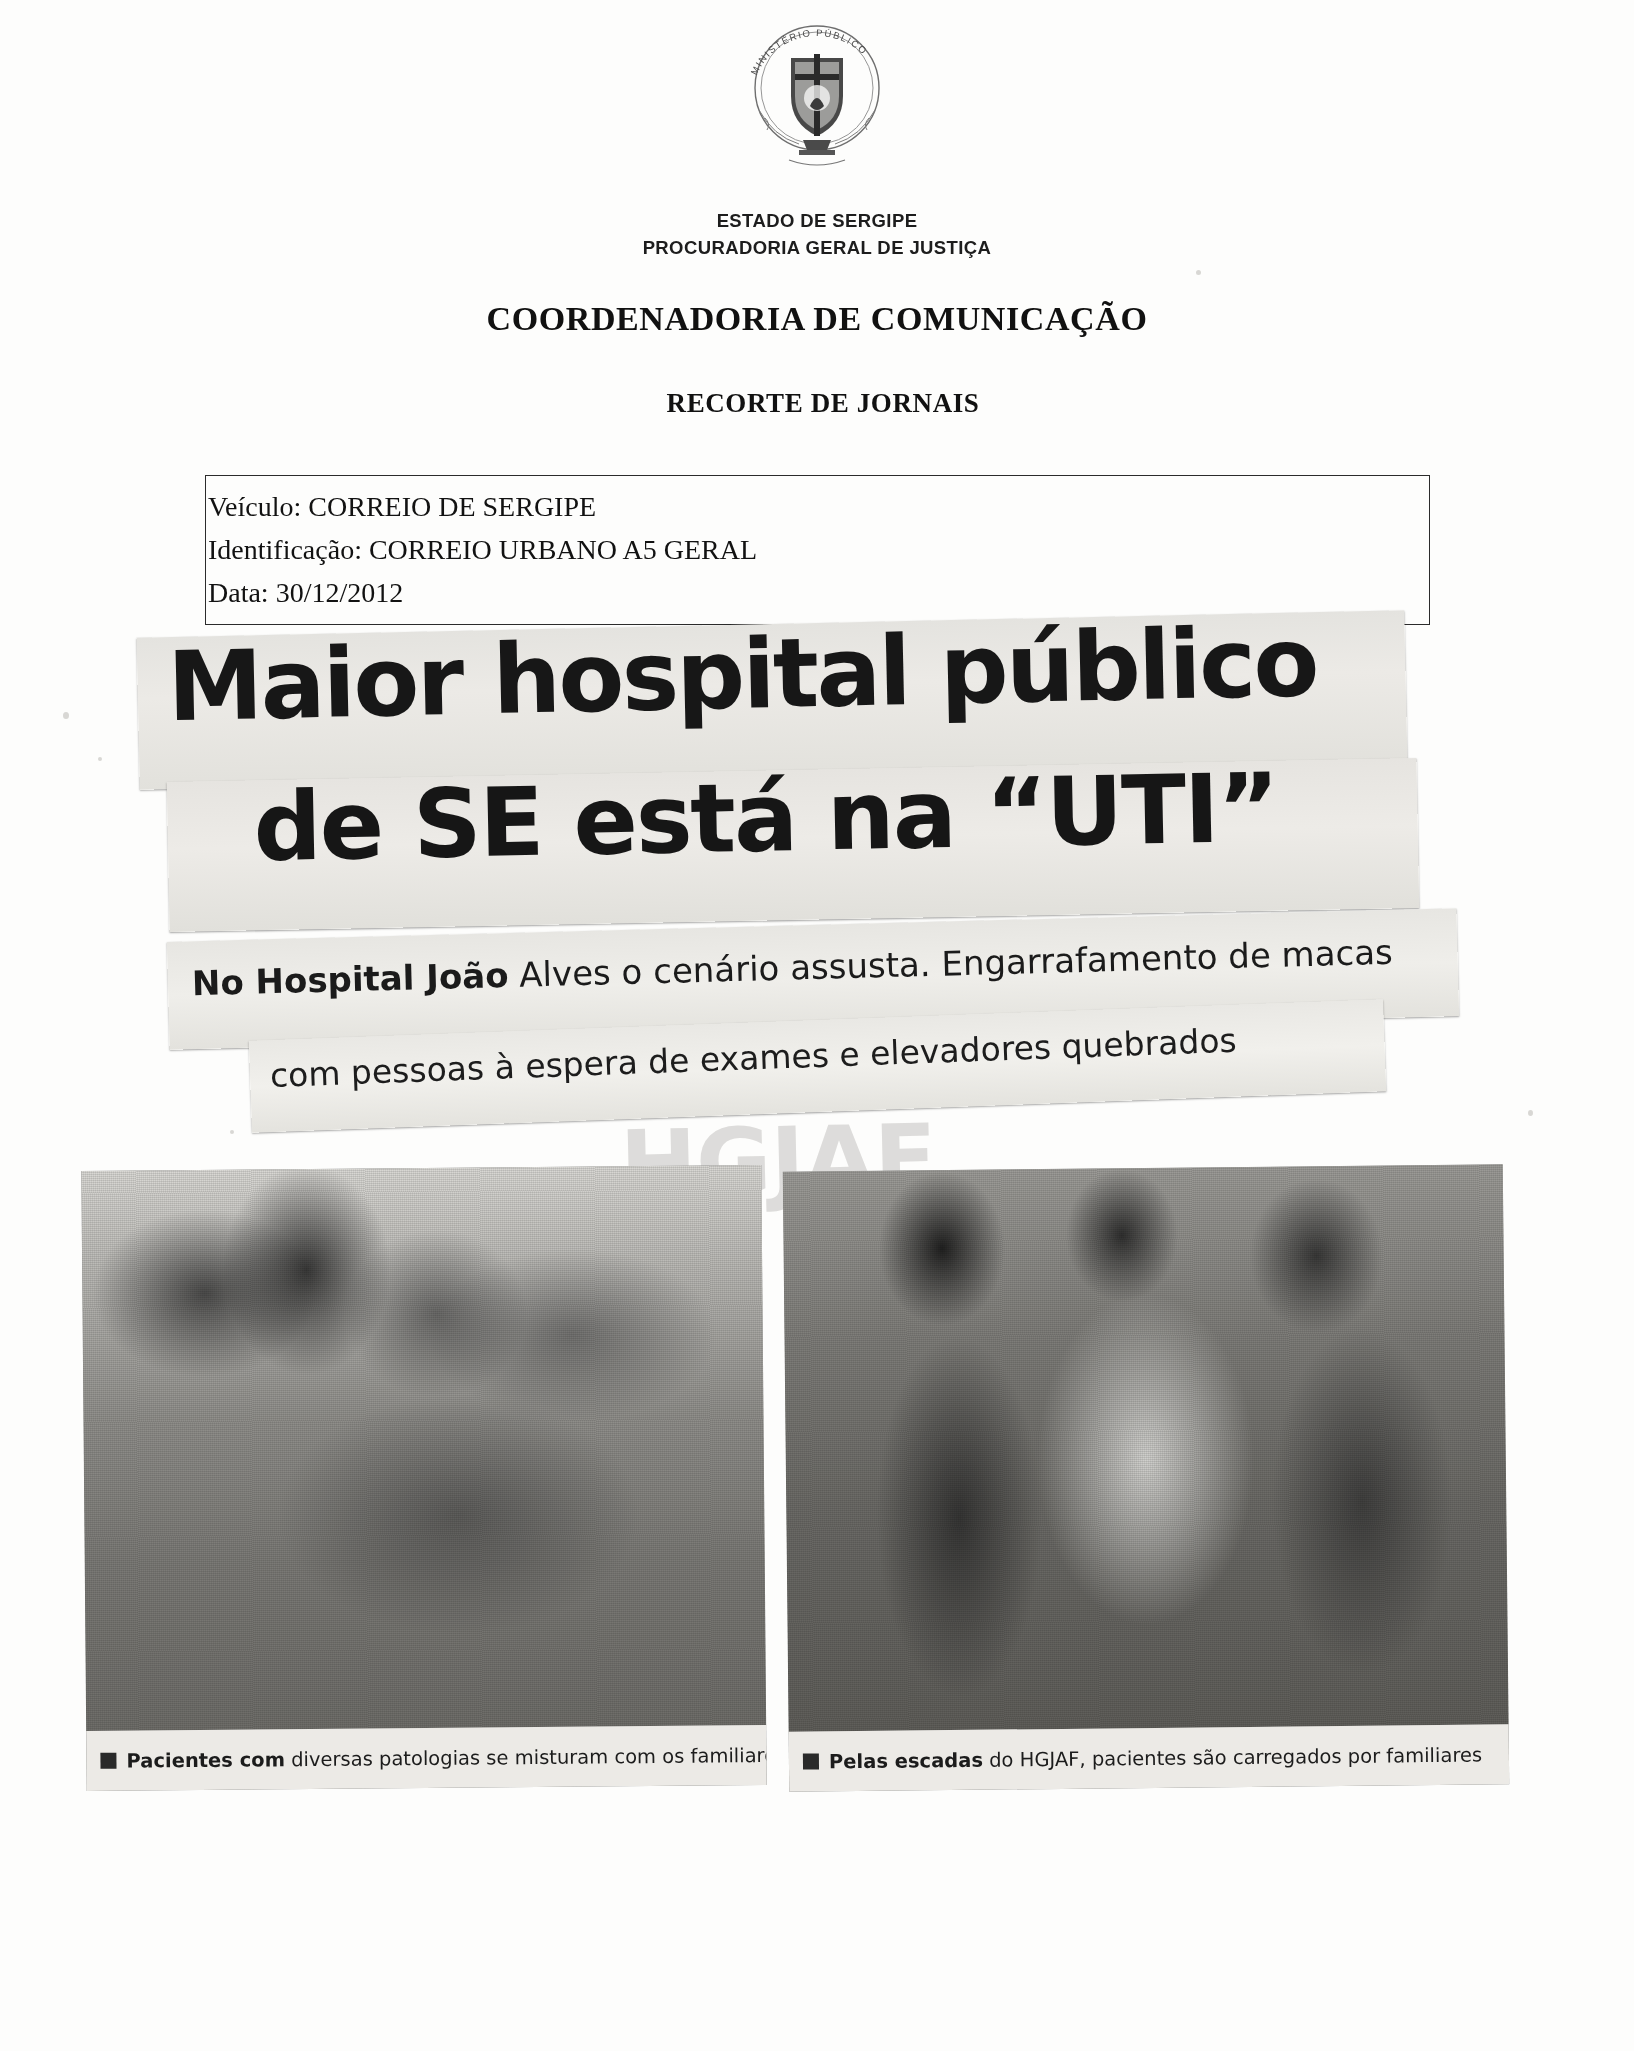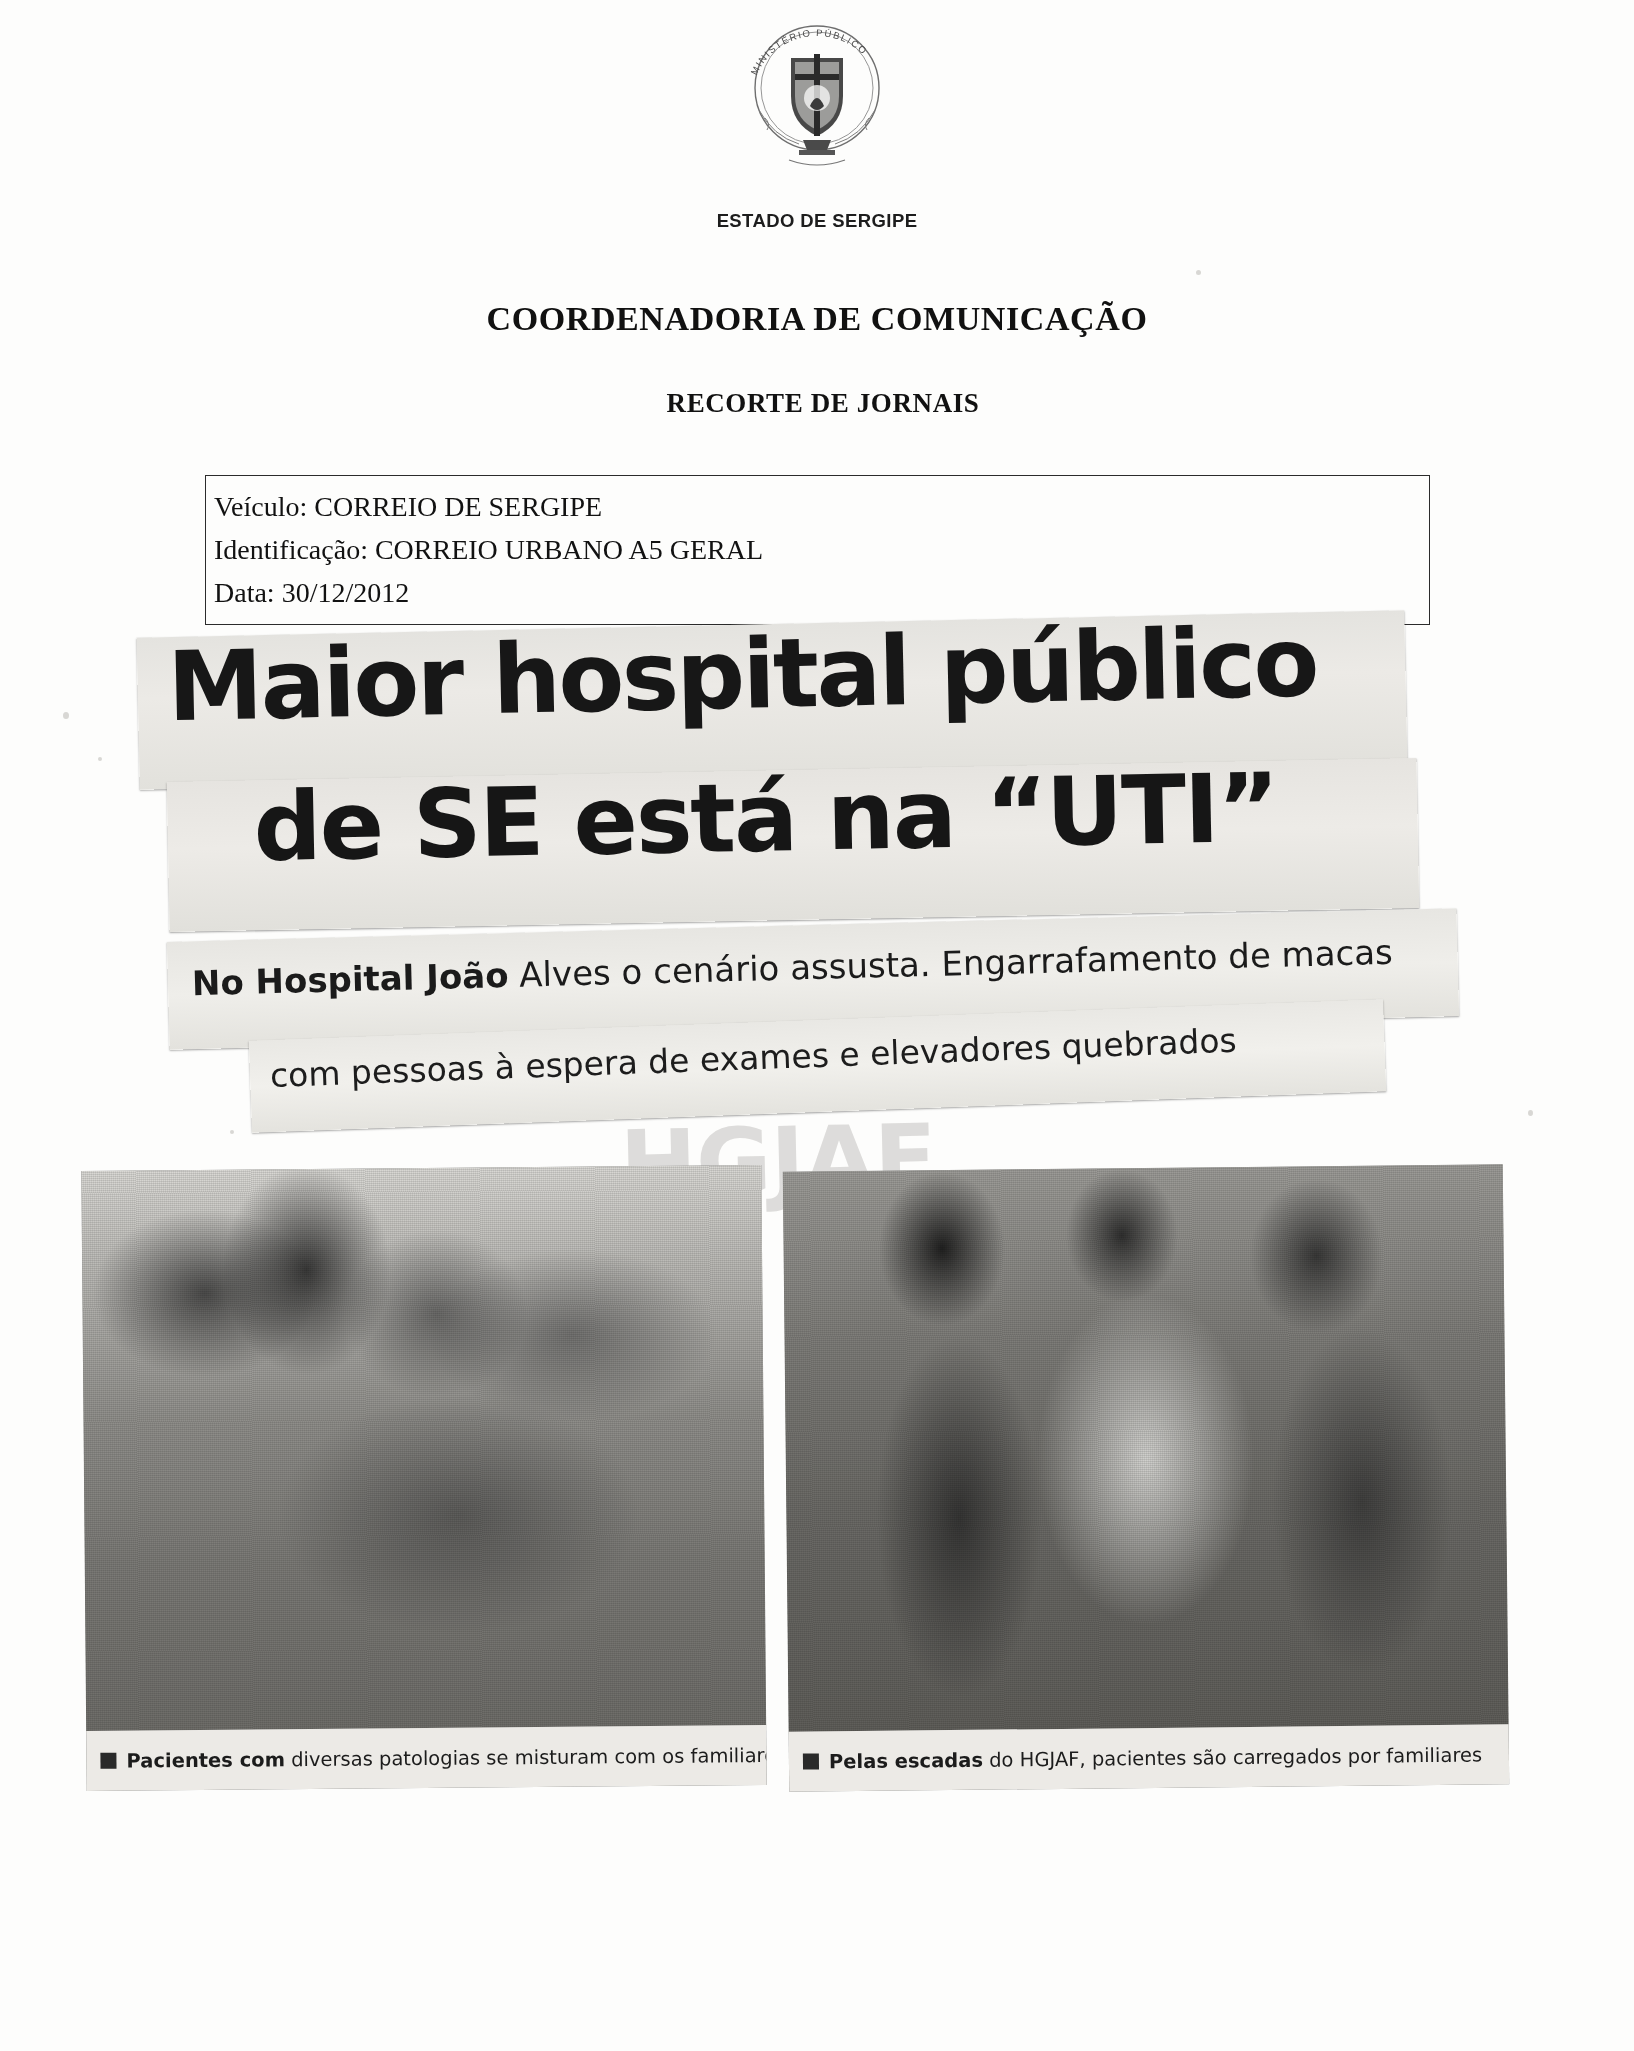--- a/index.html
+++ b/index.html
@@ -73,21 +73,21 @@
 
   
   .meta-box {
     position: absolute;
     left: 205px;
     top: 475px;
     width: 1225px;
     height: 150px;
     border: 1.6px solid #2b2b2b;
     box-sizing: border-box;
-    padding: 10px 0 0 8px;
+    padding: 10px 0 0 2px;
     background: transparent;
   }
   .meta-line {
     font-family: "Liberation Serif", serif;
     font-size: 28px;
     line-height: 1.53;
     color: #121212;
     white-space: nowrap;
   }
 
@@ -342,20 +342,21 @@
 
         <path d="M74 126 h28 l-4 10 h-20 z" fill="#4a4a4a"></path>
         <rect x="70" y="136" width="36" height="5" fill="#555"></rect>
         <path d="M60 146 q28 10 56 0" fill="none" stroke="#777" stroke-width="1.2"></path>
       </svg>
     </div>
   </div>
 
   <div class="hdr hdr-small">
     <div>ESTADO DE SERGIPE</div>
+    <div>PROCURADORIA GERAL DE JUSTIÇA</div>
   </div>
 
   <div class="hdr hdr-mid">COORDENADORIA DE COMUNICAÇÃO</div>
   <div class="hdr hdr-mid2">RECORTE DE JORNAIS</div>
 
   <div class="meta-box">
     <div class="meta-line">Veículo: CORREIO DE SERGIPE</div>
     <div class="meta-line">Identificação: CORREIO URBANO A5 GERAL</div>
     <div class="meta-line">Data: 30/12/2012</div>
   </div>

